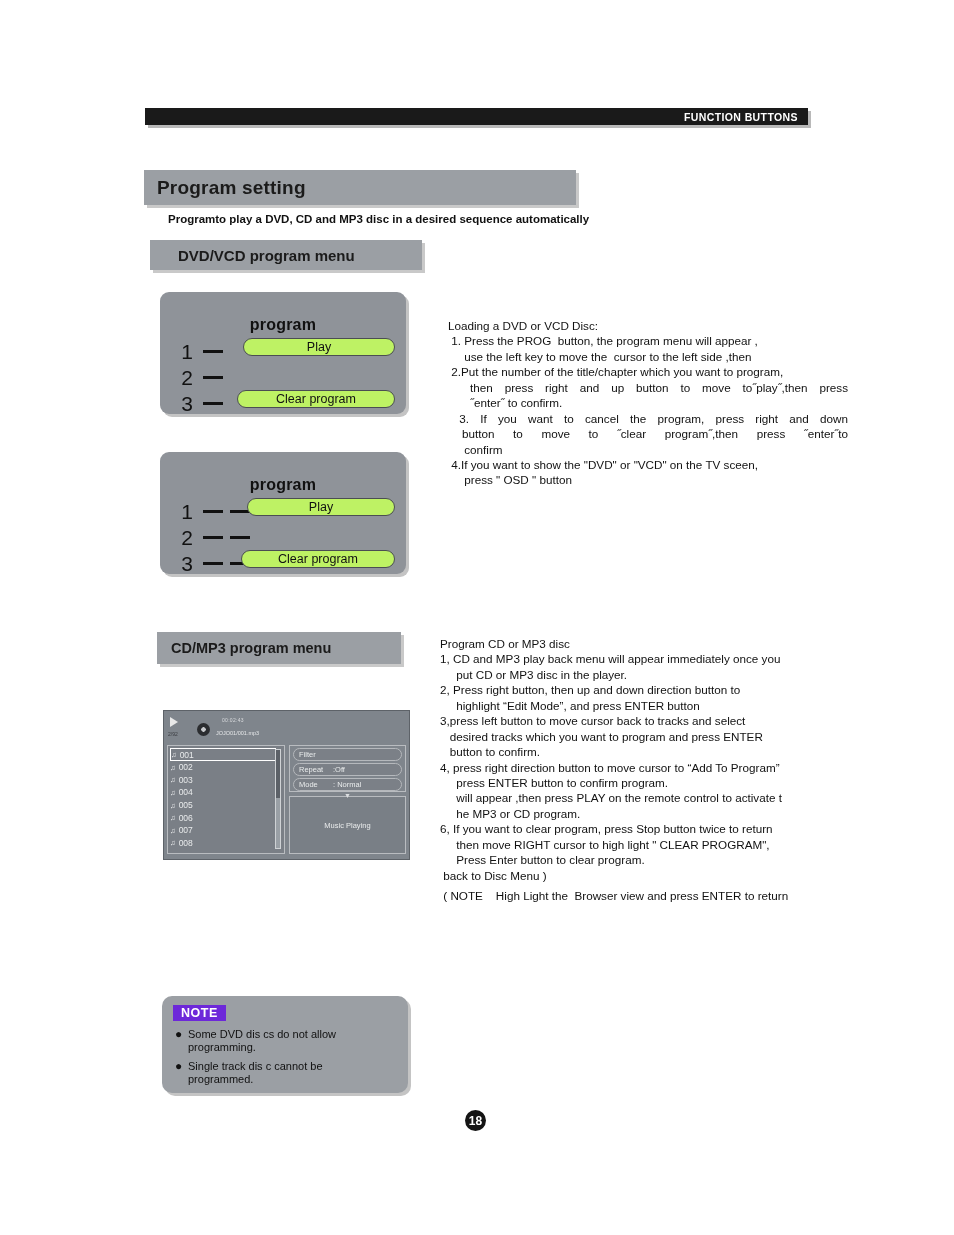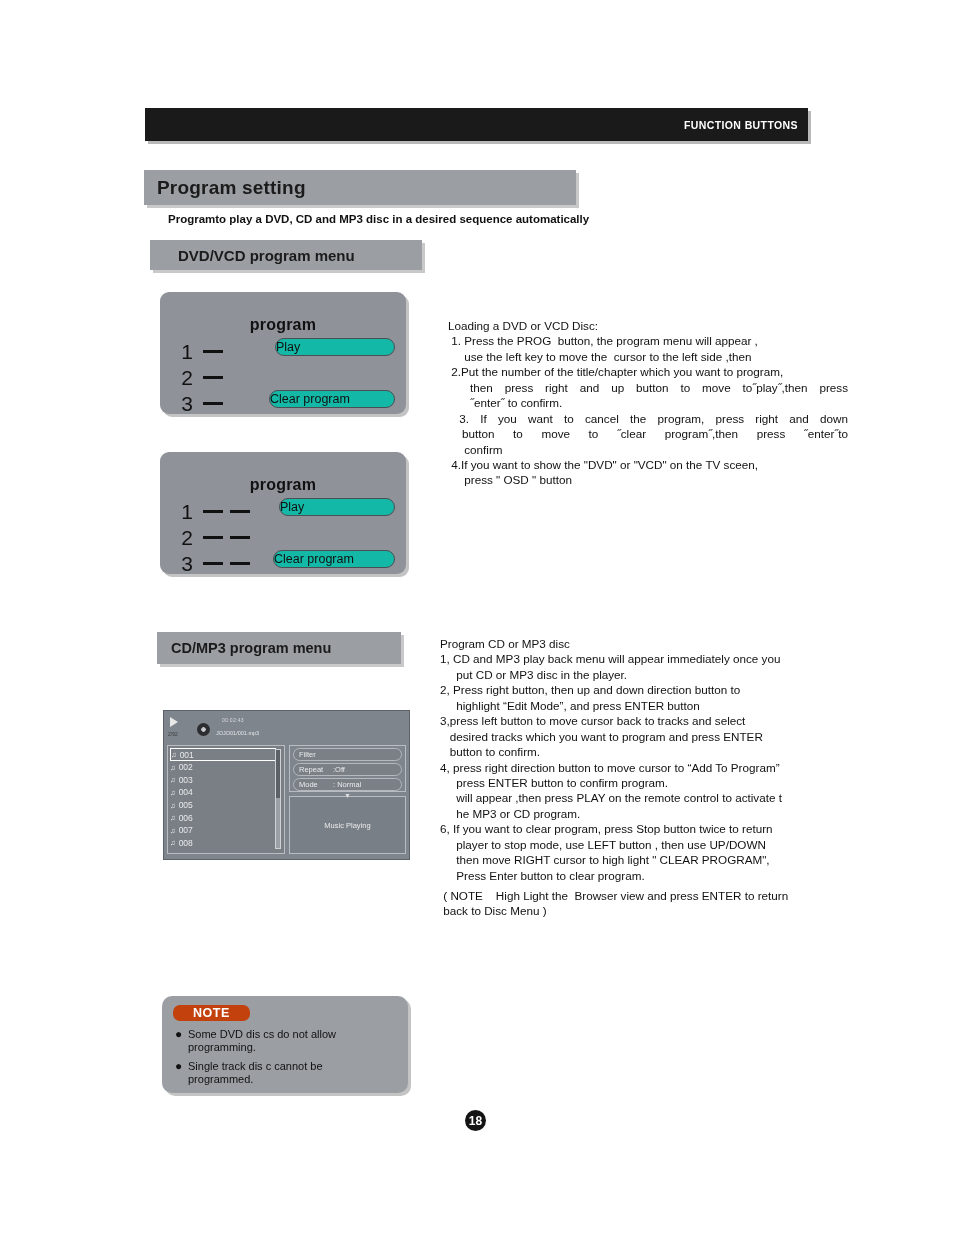--- a/index.html
+++ b/index.html
@@ -4,21 +4,21 @@
 <style>
   html,body{margin:0;padding:0;}
   body{
     width:954px;height:1235px;background:#ffffff;
     font-family:"Liberation Sans", sans-serif;
     color:#000;position:relative;overflow:hidden;
   }
   
   .hdr-wrap{position:absolute;left:145px;top:108px;width:663px;}
   .hdr-bar{
-    background:#1a1a1a;height:33px;position:relative;
+    background:#1a1a1a;height:17px;position:relative;
     box-shadow:3px 3px 0 #b9b9b9;
   }
   .hdr-bar span{
     position:absolute;right:10px;top:50%;transform:translateY(-50%);
     color:#fff;font-size:10.5px;font-weight:bold;letter-spacing:.4px;
   }
   
   .banner{
     position:absolute;background:#9b9fa4;
     box-shadow:3px 3px 0 #c9c9c9;
@@ -45,23 +45,23 @@
   .prog-title{
     text-align:center;font-size:16px;font-weight:bold;color:#111;
     padding-top:24px;letter-spacing:.2px;
   }
   .prog-rows{position:relative;margin-top:4px;height:78px;}
   .prow{display:flex;align-items:center;height:26px;}
   .pnum{width:33px;text-align:right;font-size:21px;color:#111;padding-right:10px;line-height:1;}
   .dashes{display:flex;gap:7px;align-items:center;}
   .dash{display:inline-block;width:20px;height:3px;background:#111;}
   .pbtn{
-    position:absolute;right:11px;background:#14b8a6;border:1.4px solid #4b4e52;
-    border-radius:10px;color:#111;font-size:12.5px;
-    padding:1px 0;
+    position:absolute;right:11px;background:#bef264;border:1.4px solid #4b4e52;
+    border-radius:10px;text-align:center;color:#111;font-size:12.5px;
+    padding:1px 16px;
   }
   .pbtn.play{top:0px;width:118px;}
   .pbtn.clear{top:52px;width:124px;}
   .b2 .pbtn.play{width:114px;}
   .b2 .pbtn.clear{width:120px;}
 
   
   .instr{position:absolute;font-size:11.7px;color:#111;line-height:1.32;}
   .instr .ln{white-space:pre-wrap;}
   .instr .just{text-align:justify;text-align-last:justify;}
@@ -108,22 +108,22 @@
     flex:1;background:#797f86;border:1px solid #b9bcc0;
     display:flex;align-items:center;justify-content:center;
     font-size:7.5px;color:#e9ebec;
   }
   
   .notebox{
     position:absolute;left:162px;top:996px;width:246px;height:97px;
     background:#9b9fa4;border-radius:10px;box-shadow:3px 3px 0 #c4c4c4;
   }
   .note-tag{
-    display:inline-block;background:#c2410c;color:#fff;font-size:12.5px;
-    font-weight:bold;padding:1px 20px;margin:9px 0 0 11px;letter-spacing:.5px;border-radius:7px;
+    display:inline-block;background:#6d28d9;color:#fff;font-size:12.5px;
+    font-weight:bold;padding:1px 8px;margin:9px 0 0 11px;letter-spacing:.5px;
   }
   .note-li{display:flex;margin:7px 0 0 13px;font-size:11px;color:#111;line-height:1.15;}
   .note-li .bullet{width:13px;font-size:12px;line-height:1.05;}
   
   .pageno{
     position:absolute;left:465px;top:1110px;width:21px;height:21px;border-radius:50%;
     background:#141414;color:#fff;font-size:12px;font-weight:bold;
     display:flex;align-items:center;justify-content:center;
   }
 </style>
@@ -294,25 +294,24 @@
   <div class="ln">2, Press right button, then up and down direction button to</div>
   <div class="ln">     highlight “Edit Mode”, and press ENTER button</div>
   <div class="ln">3,press left button to move cursor back to tracks and select</div>
   <div class="ln">   desired tracks which you want to program and press ENTER</div>
   <div class="ln">   button to confirm.</div>
   <div class="ln">4, press right direction button to move cursor to “Add To Program”</div>
   <div class="ln">     press ENTER button to confirm program.</div>
   <div class="ln">     will appear ,then press PLAY on the remote control to activate t</div>
   <div class="ln">     he MP3 or CD program.</div>
   <div class="ln">6, If you want to clear program, press Stop button twice to return</div>
-  <div class="ln">     player to stop mode, use LEFT button , then use UP/DOWN</div>
   <div class="ln">     then move RIGHT cursor to high light " CLEAR PROGRAM",</div>
   <div class="ln">     Press Enter button to clear program.</div>
+  <div class="ln"> back to Disc Menu )</div>
   <div class="ln" style="margin-top:5px"> ( NOTE    High Light the  Browser view and press ENTER to return</div>
-  <div class="ln"> back to Disc Menu )</div>
 </div>
 
 <div class="notebox">
   <div class="note-tag">NOTE</div>
   <div class="note-li">
     <span class="bullet">●</span>
     <span>
       <span>Some DVD dis cs   do not allow</span><br>
       <span>programming.</span>
     </span>

